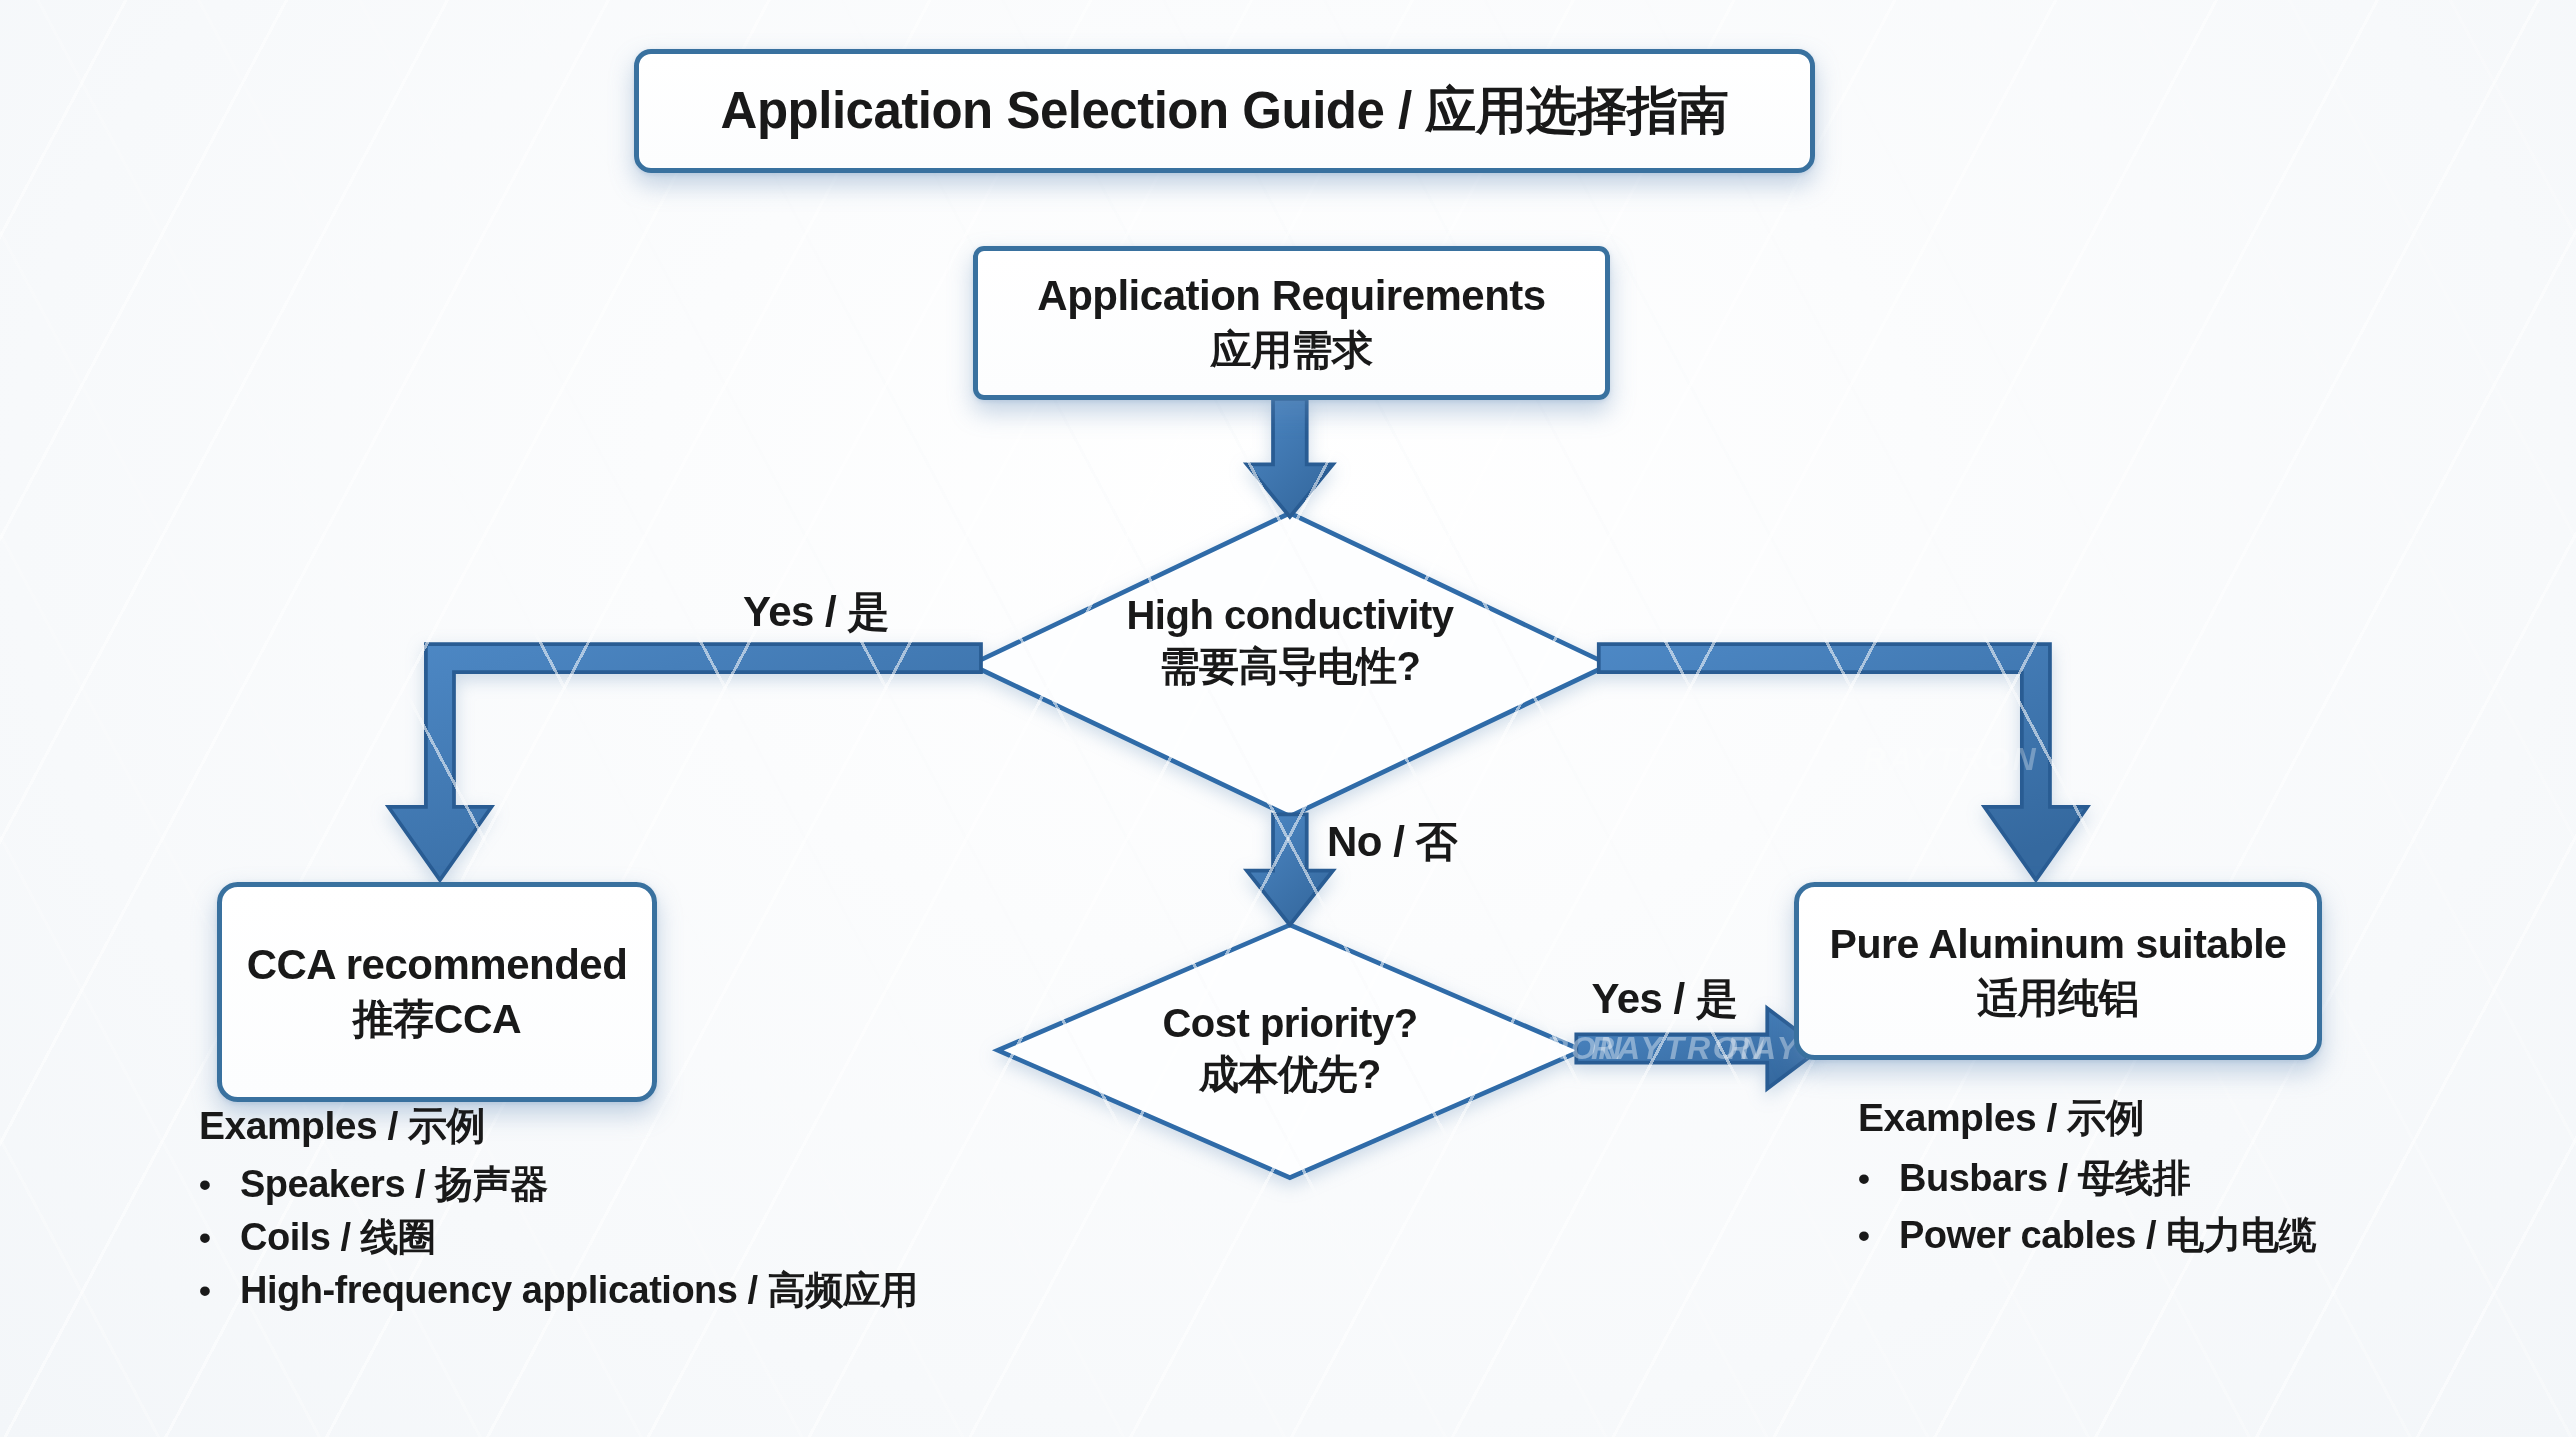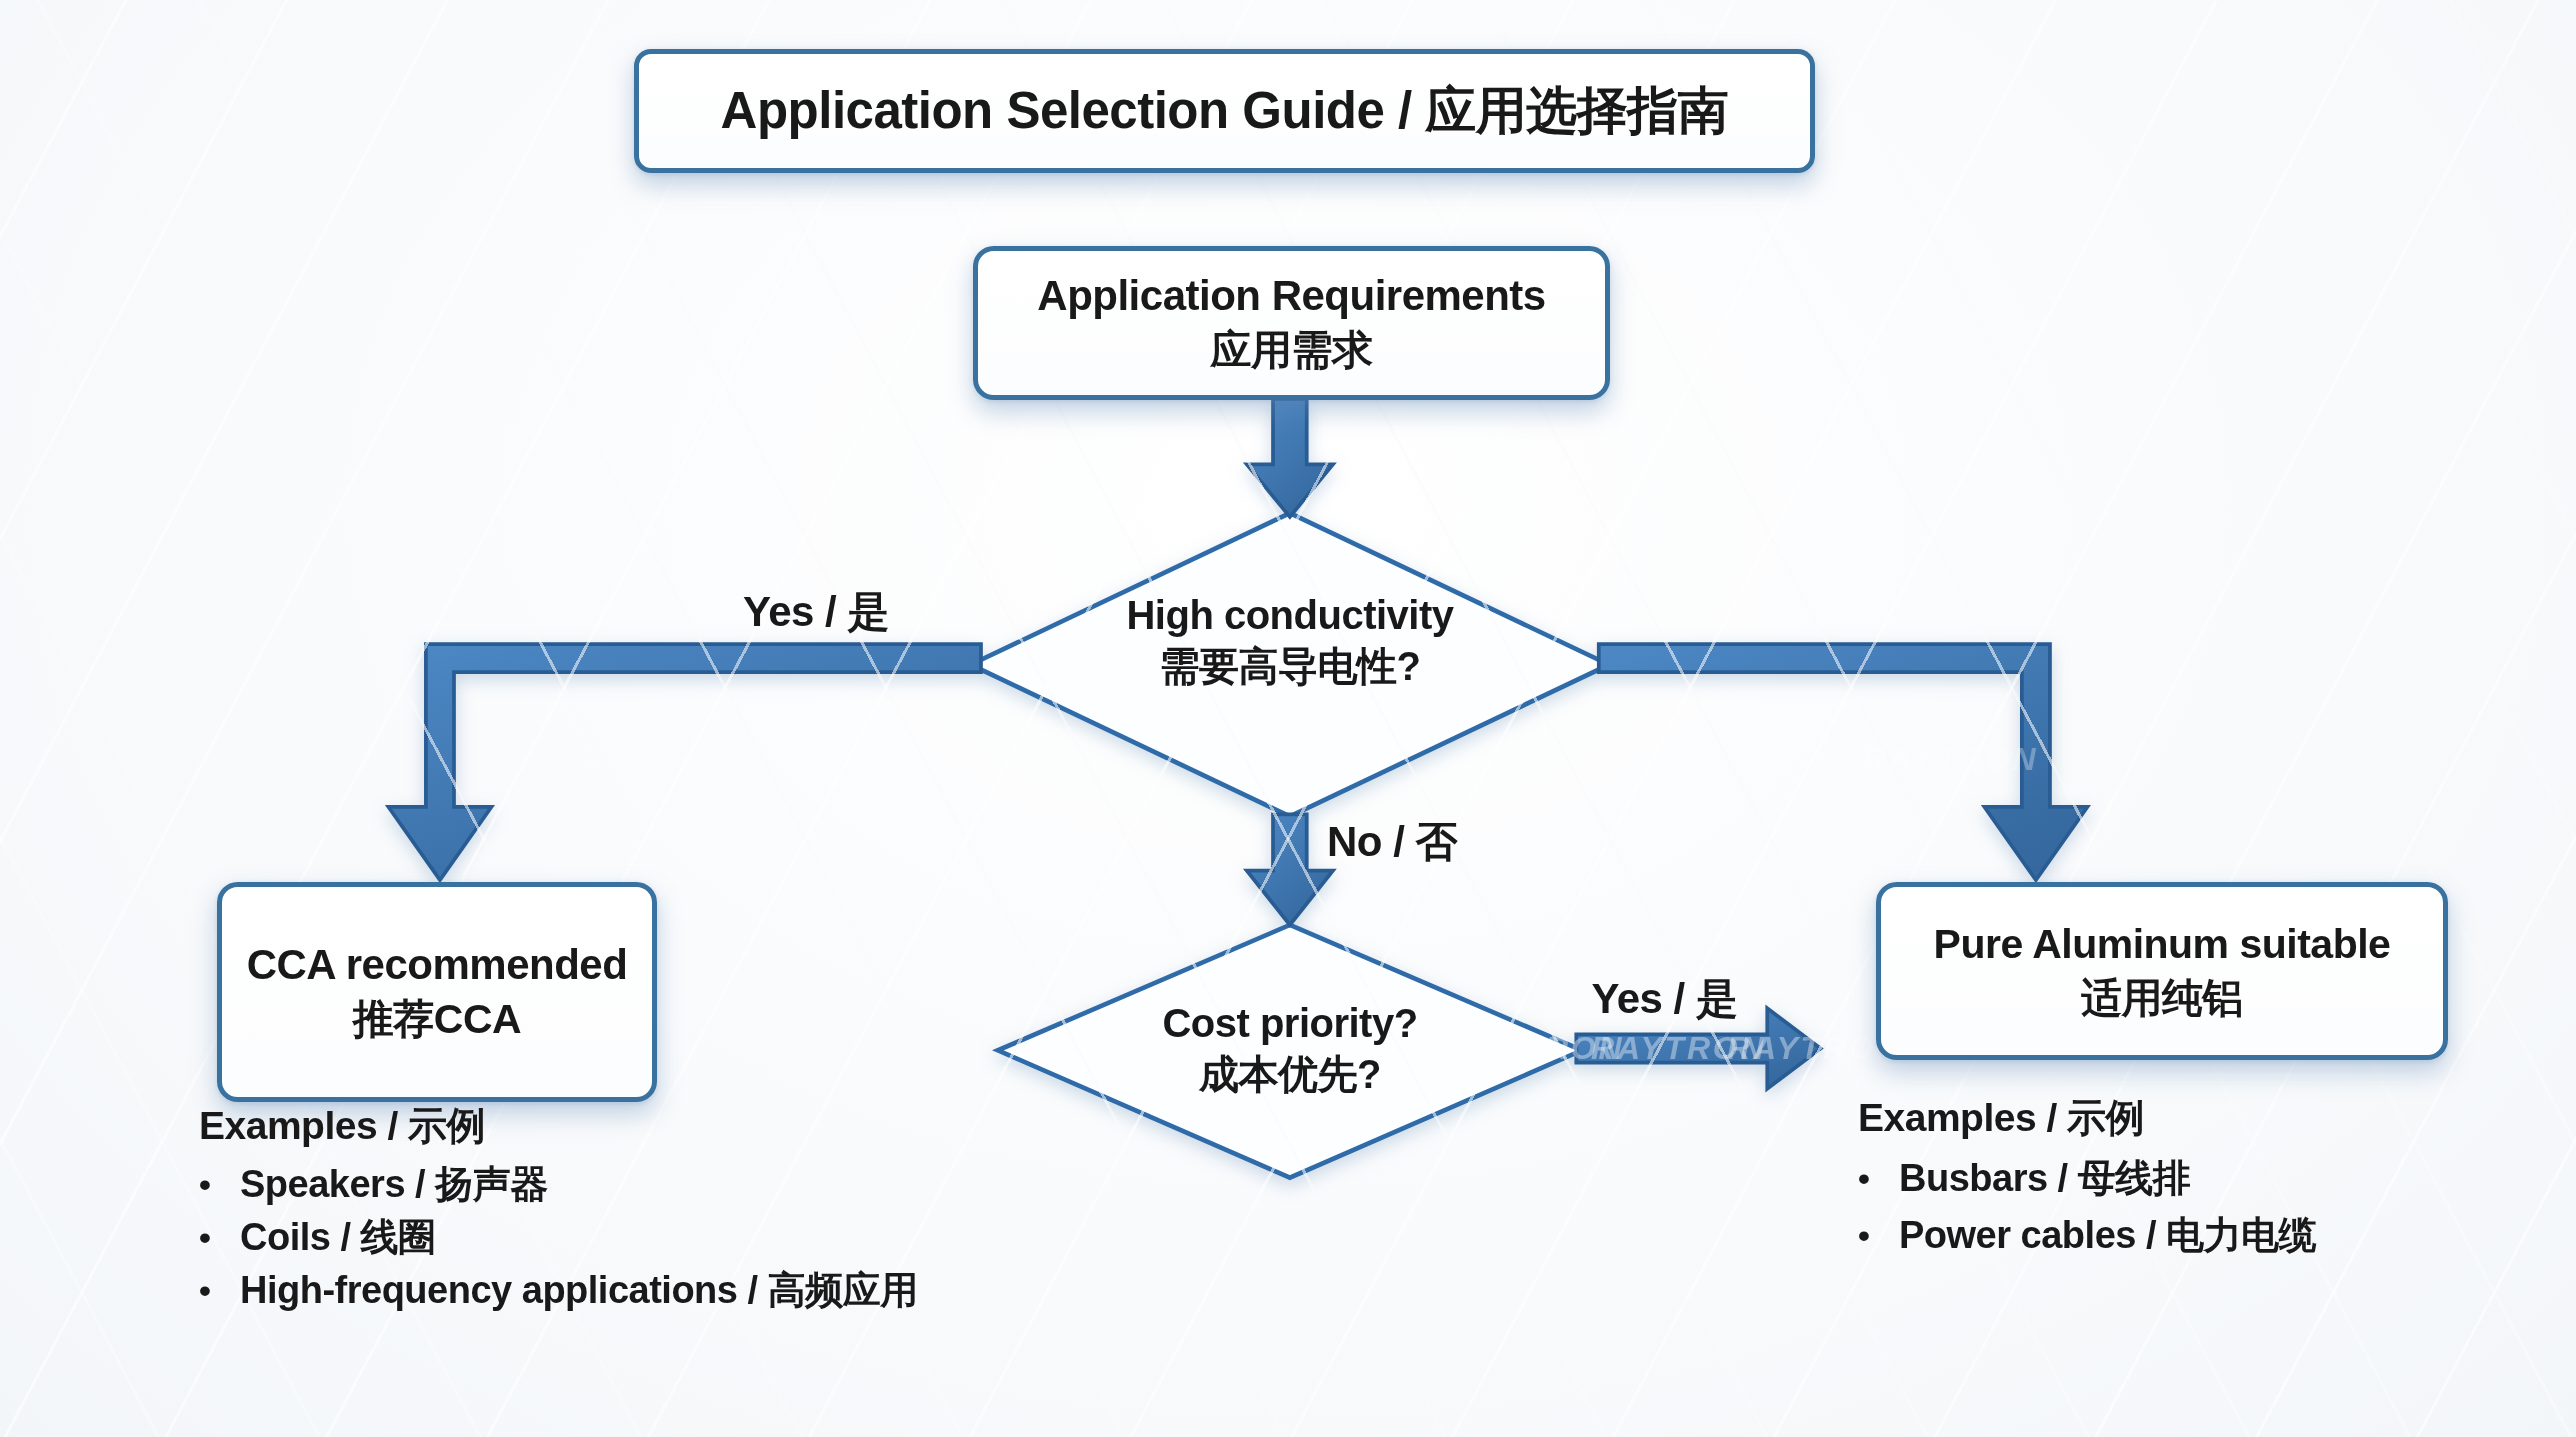--- a/index.html
+++ b/index.html
@@ -28,26 +28,26 @@
     position: absolute; z-index: 3; box-sizing: border-box;
     background: linear-gradient(180deg, #ffffff 0%, #fcfdfe 100%);
     border: 5.6px solid #39719f; border-radius: 20.6px;
     box-shadow: 0 11.2px 24px rgba(100,140,185,0.38), 0 1.9px 4.7px rgba(100,140,185,0.18);
     display: flex; flex-direction: column; align-items: center; justify-content: center;
     text-align: center;
   }
   .title-box { left: 634px; top: 49px; width: 1181px; height: 124px; border-radius: 17px; }
   .title-box .t { font-size: 51px; line-height: 56px; }
 
-  .req-box { left: 973px; top: 246px; width: 637px; height: 154px; }
+  .req-box { left: 973px; top: 246px; width: 637px; height: 154px; border-radius: 11px; }
   .node-line-en { font-size: 42px; line-height: 54px; }
   .node-line-cn { font-size: 41px; line-height: 54px; }
 
   .cca-box { left: 217px;  top: 882px; width: 440px; height: 220px; }
-  .alu-box { left: 1876px; top: 882px; width: 572px; height: 178px; }
+  .alu-box { left: 1794px; top: 882px; width: 528px; height: 178px; }
   .alu-box .node-line-en { font-size: 41px; }
 
   .dtext {
     position: absolute; z-index: 3; text-align: center;
     font-size: 40px; line-height: 51px;
   }
   .d1text { left: 1009px; top: 590px; width: 562px; }
   .d2text { left: 1028px; top: 998px; width: 524px; }
 
   .edge-label { position: absolute; z-index: 3; font-size: 42px; line-height: 47px; white-space: nowrap; }

